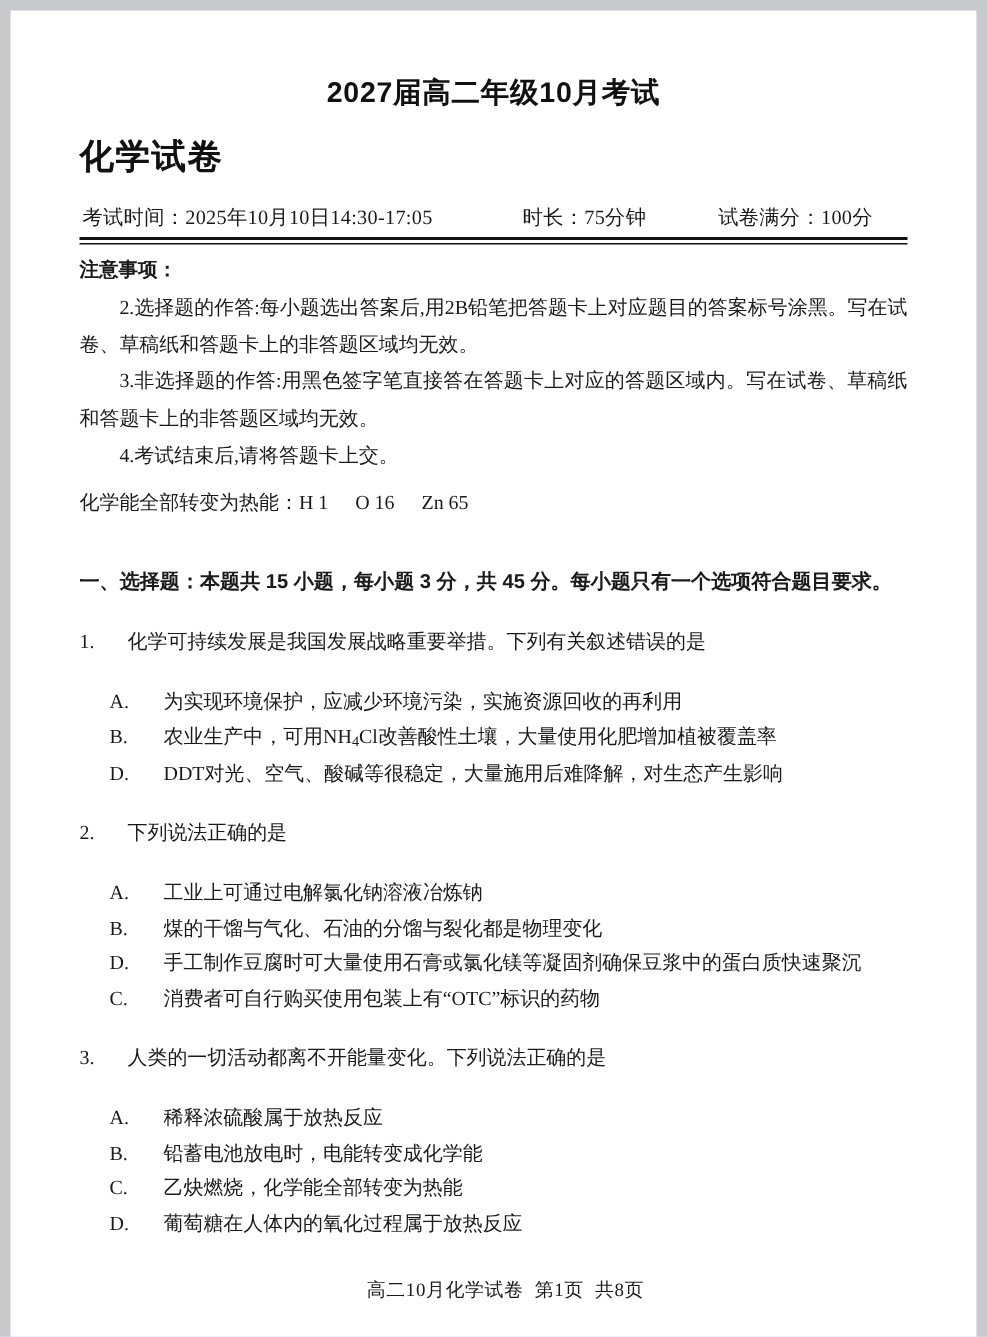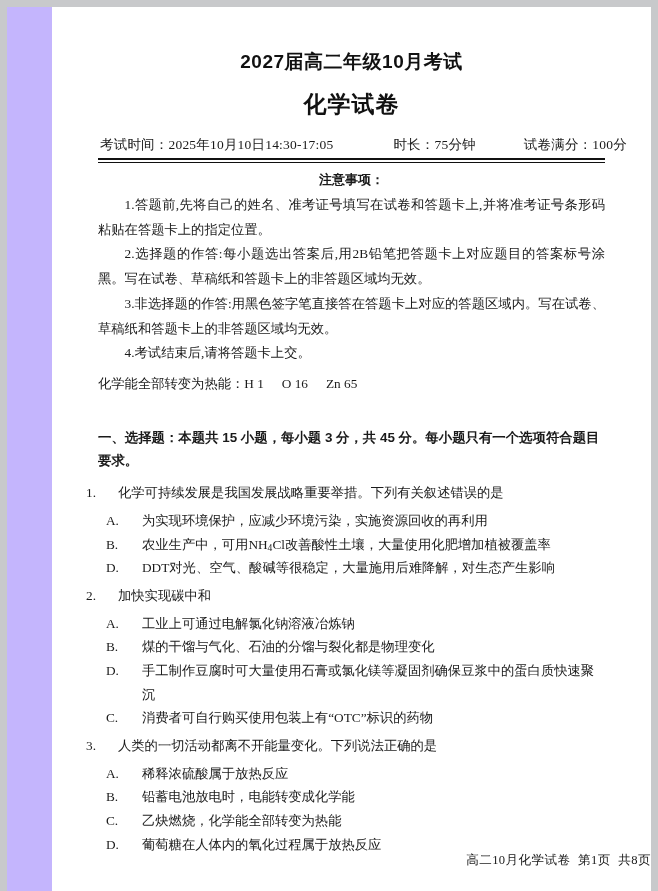--- a/index.html
+++ b/index.html
@@ -18,21 +18,20 @@
   
   .page-frame {
     position: relative;
     width: 658px;
     height: 891px;
     box-sizing: border-box;
     border-top: 7px solid #c8c9cb;
     border-left: 7px solid #c8c9cb;
     border-right: 7px solid #c8c9cb;
     background: #c4b5fd;
-    padding-left: 45px;
   }
   .sheet {
     position: relative;
     width: 100%;
     height: 100%;
     box-sizing: border-box;
     padding: 42px 46px 0 46px;
     background: #ffffff;
   }
 
@@ -40,21 +39,20 @@
   .doc-title {
     text-align: center;
     font-family: "Liberation Sans", "DejaVu Sans", sans-serif;
     font-weight: 700;
     font-size: 19px;
     letter-spacing: 0.5px;
     margin: 0 0 14px 0;
     color: #111;
   }
   .doc-subtitle {
-    text-align: center;
     font-family: "Liberation Sans", "DejaVu Sans", sans-serif;
     font-weight: 700;
     font-size: 23px;
     letter-spacing: 1px;
     margin: 0 0 16px 0;
     color: #111;
   }
 
   
   .info-row {
@@ -75,21 +73,20 @@
     height: 2px;
     margin: 0 0 8px 0;
   }
 
   
   .notice-title {
     font-family: "Liberation Sans", "DejaVu Sans", sans-serif;
     font-weight: 700;
     font-size: 13px;
     margin: 2px 0 4px 0;
-    text-align: center;
   }
   .notice-item {
     font-size: 13.3px;
     line-height: 1.86;
     text-indent: 2em;
     margin: 0;
     text-align: justify;
   }
   .atomic-mass {
     font-size: 13.3px;
@@ -107,44 +104,44 @@
     line-height: 1.7;
   }
 
   
   .question {
     margin: 0 0 2px 0;
   }
   .q-stem {
     font-size: 13.3px;
     line-height: 1.78;
-    margin: 4px;
+    margin: 16px;
     padding-left: 16px;
     text-indent: -16px;
     font-family: Liberation Serif, serif;
   }
   .q-stem .q-num { display: inline-block; min-width: 16px; }
-  .options { margin: 4px; padding: 0; list-style: none; }
+  .options { margin: 16px; padding: 0; list-style: none; }
   .option {
     font-size: 13.3px;
     line-height: 1.78;
     margin: 0;
     padding-left: 40px;
     text-indent: -18px;
   }
   .option .opt-letter { display: inline-block; min-width: 18px; }
   sub { font-size: 0.72em; vertical-align: -0.22em; }
 
   
   .page-footer {
     position: absolute;
     left: 16px;
     right: 0;
     bottom: 22px;
-    text-align: right;
+    text-align: center;
     font-size: 12.6px;
     letter-spacing: 0.4px;
     color: #1a1a1a;
   }
   .page-footer .gap { display: inline-block; width: 0.6em; }
 </style>
 </head>
 <body>
 
 <div class="page-frame">
@@ -155,21 +152,20 @@
 
     <div class="info-row">
       <span class="info-time">考试时间：2025年10月10日14:30-17:05</span>
       <span class="info-dur">时长：75分钟</span>
       <span class="info-total">试卷满分：100分</span>
     </div>
     <div class="double-rule"></div>
 
     <div class="notice-block">
       <div class="notice-title">注意事项：</div>
-      <p class="notice-item">1.答题前,先将自己的姓名、准考证号填写在试卷和答题卡上,并将准考证号条形码粘贴在答题卡上的指定位置。</p>
       <p class="notice-item">2.选择题的作答:每小题选出答案后,用2B铅笔把答题卡上对应题目的答案标号涂黑。写在试卷、草稿纸和答题卡上的非答题区域均无效。</p>
       <p class="notice-item">3.非选择题的作答:用黑色签字笔直接答在答题卡上对应的答题区域内。写在试卷、草稿纸和答题卡上的非答题区域均无效。</p>
       <p class="notice-item">4.考试结束后,请将答题卡上交。</p>
       <p class="atomic-mass">
         <span>化学能全部转变为热能：</span><span>H 1</span><span class="sp"></span><span>O 16</span><span class="sp"></span><span>Zn 65</span>
       </p>
     </div>
 
     <div class="section-heading">一、选择题：本题共 15 小题，每小题 3 分，共 45 分。每小题只有一个选项符合题目要求。</div>
 
@@ -185,21 +181,21 @@
           <span class="opt-letter">B.</span><span>农业生产中，可用NH<sub>4</sub>Cl改善酸性土壤，大量使用化肥增加植被覆盖率</span>
         </li>
         <li class="option">
           <span class="opt-letter">D.</span><span>DDT对光、空气、酸碱等很稳定，大量施用后难降解，对生态产生影响</span>
         </li>
       </ul>
     </div>
 
     <div class="question">
       <p class="q-stem">
-        <span class="q-num">2.</span><span>加快实现碳中和</span>
+        <span class="q-num">2.</span><span>下列说法正确的是</span>
       </p>
       <ul class="options">
         <li class="option">
           <span class="opt-letter">A.</span><span>工业上可通过电解氯化钠溶液冶炼钠</span>
         </li>
         <li class="option">
           <span class="opt-letter">B.</span><span>煤的干馏与气化、石油的分馏与裂化都是物理变化</span>
         </li>
         <li class="option">
           <span class="opt-letter">D.</span><span>手工制作豆腐时可大量使用石膏或氯化镁等凝固剂确保豆浆中的蛋白质快速聚沉</span>

